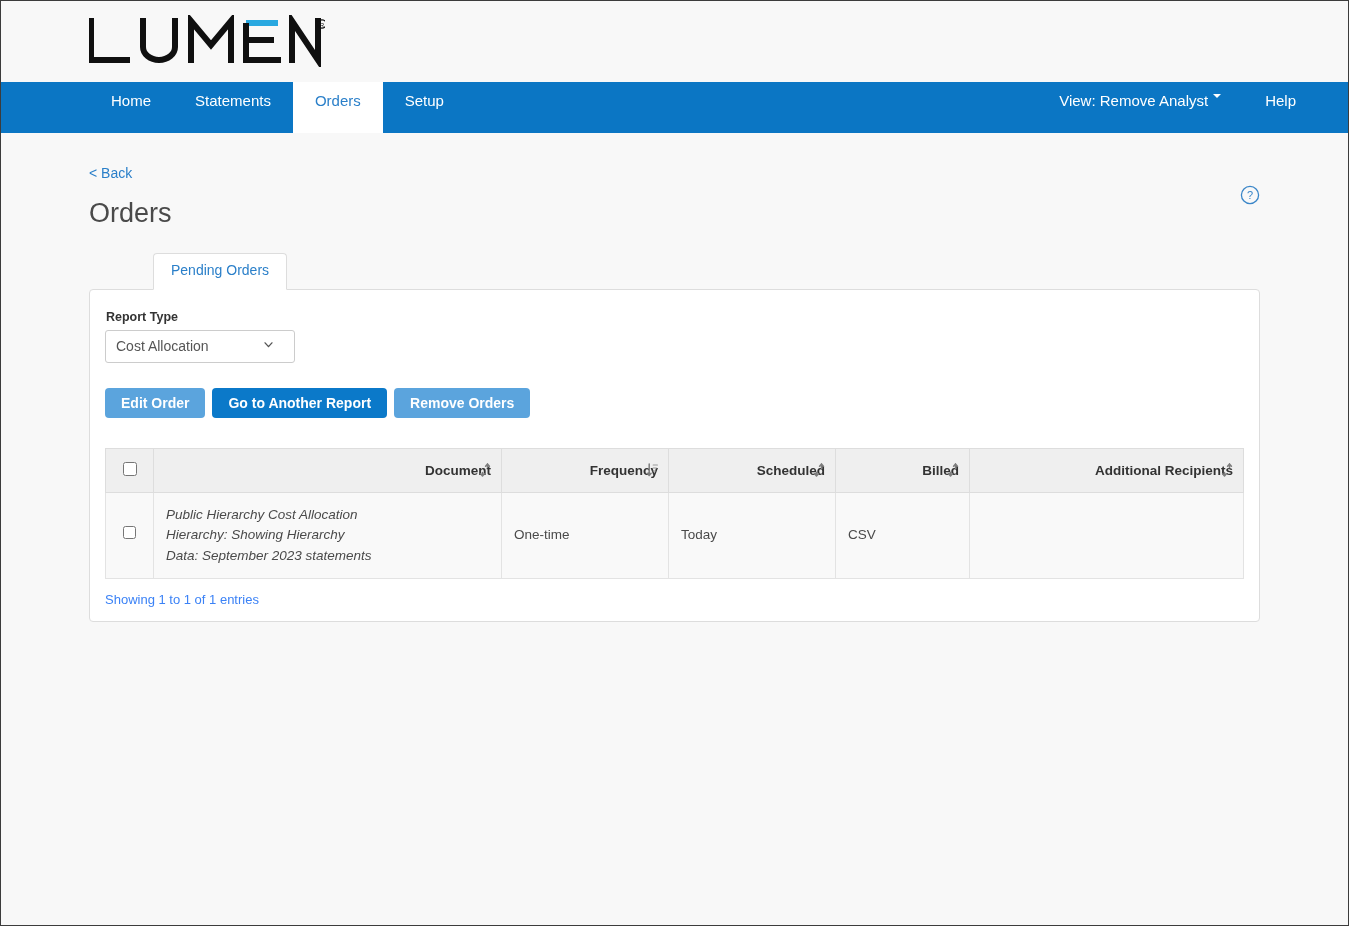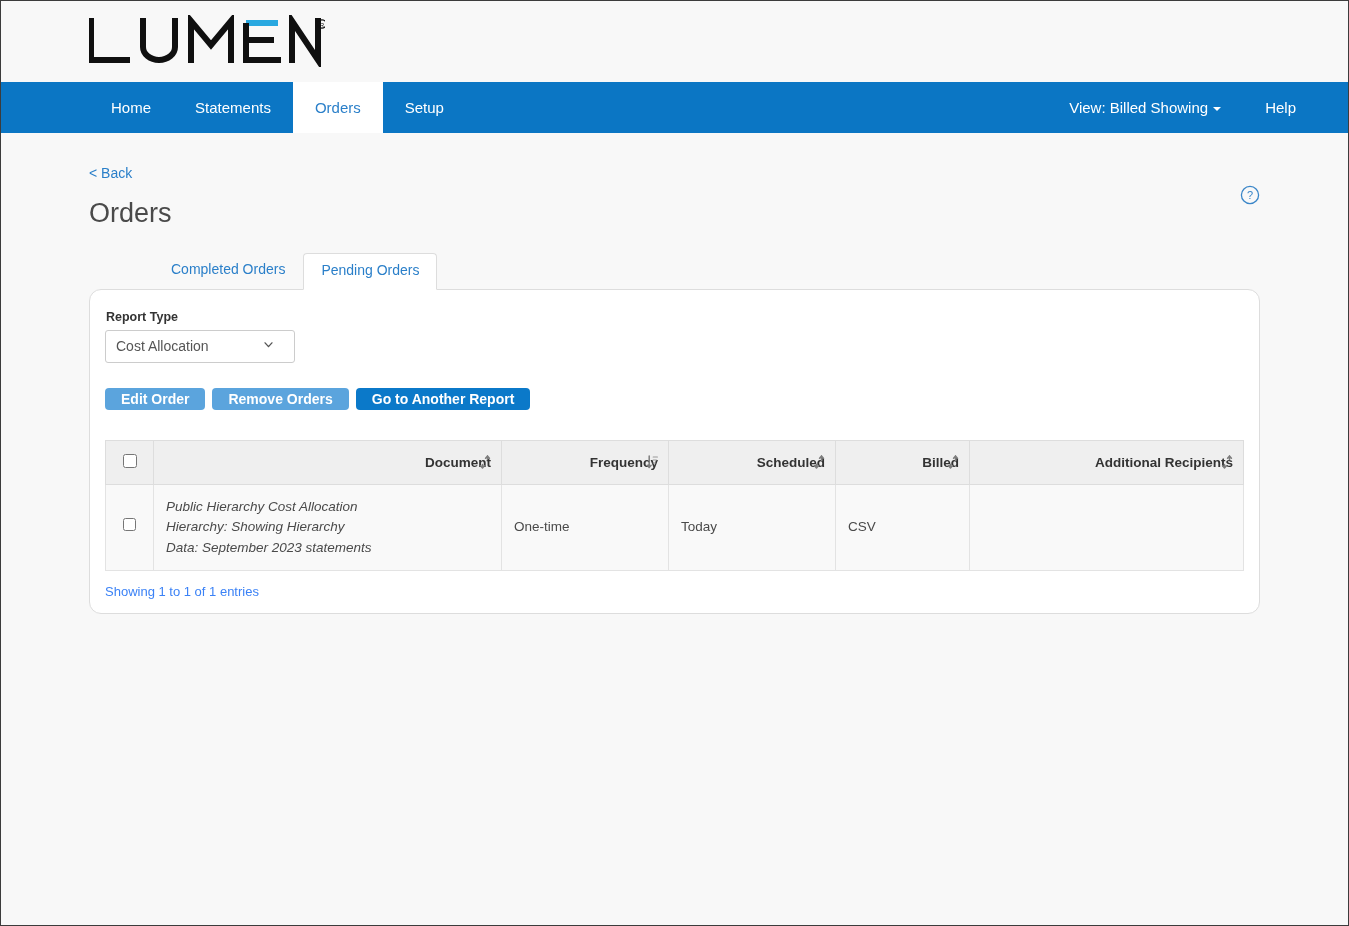--- a/index.html
+++ b/index.html
@@ -51,21 +51,21 @@
     display: flex;
     align-items: stretch;
     margin-left: auto;
     margin-right: 30px;
   }
   .nav-item {
     color: #ffffff;
     font-size: 15px;
     line-height: 1;
     display: flex;
-    align-items: center;
+    align-items: flex-start;
     padding: 11px 22px;
     white-space: nowrap;
     cursor: pointer;
     text-decoration: none;
   }
   .nav-item.active {
     background: #ffffff;
     color: #2a7fc9;
   }
   .caret {
@@ -131,21 +131,21 @@
     background: #ffffff;
     border-color: #dddddd;
     border-bottom-color: #ffffff;
     margin-bottom: -1px;
   }
 
   
   .panel {
     background: #ffffff;
     border: 1px solid #dddddd;
-    border-radius: 12px;
+    border-radius: 4px;
     padding: 20px 15px 14px 15px;
     position: relative;
     z-index: 1;
   }
 
   .field-label {
     font-size: 12.5px;
     font-weight: bold;
     color: #333333;
     margin: 0 0 6px 1px;
@@ -183,21 +183,21 @@
     gap: 7px;
   }
   .btn {
     font-family: "Liberation Sans", sans-serif;
     font-size: 14px;
     font-weight: bold;
     color: #ffffff;
     border: none;
     border-radius: 4px;
     padding: 0 16px;
-    height: 22px;
+    height: 30px;
     cursor: pointer;
     white-space: nowrap;
   }
   .btn.light { background: #5ba4dd; }
   .btn.primary { background: #0b79c9; }
 
   
   .table-wrap { margin-top: 30px; }
   table.orders {
     width: 100%;
@@ -288,21 +288,21 @@
         </a>
       <a class="nav-item active">
           <span>Orders</span>
         </a>
       <a class="nav-item">
           <span>Setup</span>
         </a>
     </div>
     <div class="nav-right">
       <a class="nav-item">
-          <span>View: Billed Showing</span>
+          <span>View: Remove Analyst</span>
           <span class="caret"></span>
         </a>
       <a class="nav-item">
           <span>Help</span>
         </a>
     </div>
   </div>
 
   <div class="content">
 
@@ -310,41 +310,40 @@
 
     <h1 class="page-title">Orders</h1>
 
     <svg class="help-icon" viewBox="0 0 20 20">
       <circle cx="10" cy="10" r="8.6" fill="none" stroke="#3a86c8" stroke-width="1.3"></circle>
       <text x="10" y="14.3" font-size="11" text-anchor="middle" fill="#3a86c8" font-family="Liberation Sans, sans-serif">?</text>
     </svg>
 
     
     <div class="tabs">
-      <div class="tab"><span>Completed Orders</span></div>
       <div class="tab active"><span>Pending Orders</span></div>
     </div>
 
     
     <div class="panel">
 
       <div class="field-label">Report Type</div>
       <div class="select-wrap">
         <select class="report-select">
           <option>Cost Allocation</option>
         </select>
         <svg class="select-chevron" viewBox="0 0 10 7">
           <path d="M1 1 L5 5.4 L9 1" fill="none" stroke="#555555" stroke-width="1.6" stroke-linecap="round" stroke-linejoin="round"></path>
         </svg>
       </div>
 
       <div class="btn-row">
         <button class="btn light">Edit Order</button>
+        <button class="btn primary">Go to Another Report</button>
         <button class="btn light">Remove Orders</button>
-        <button class="btn primary">Go to Another Report</button>
       </div>
 
       <div class="table-wrap">
         <table class="orders">
           <colgroup>
             <col style="width:48px">
             <col style="width:348px">
             <col style="width:167px">
             <col style="width:167px">
             <col style="width:134px">

